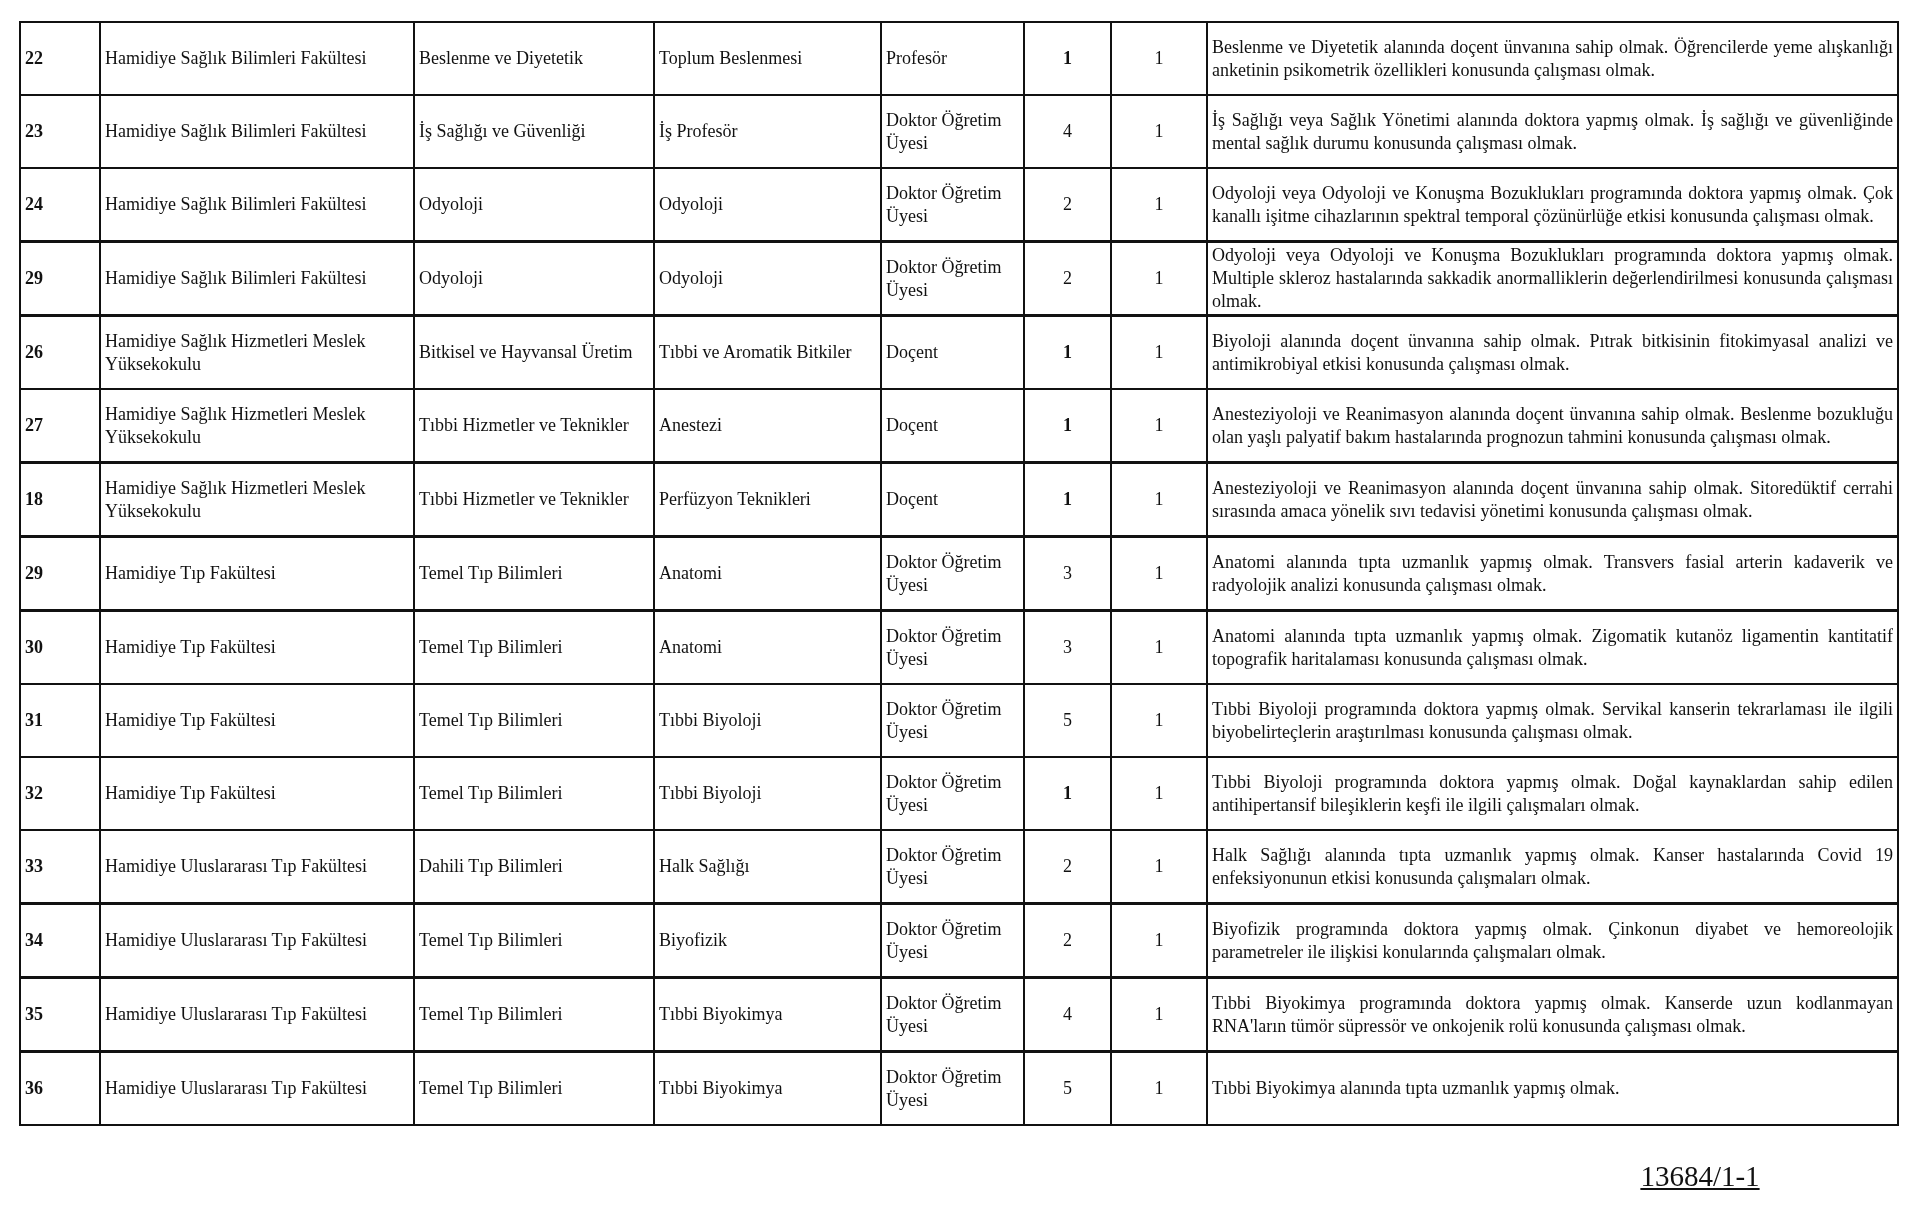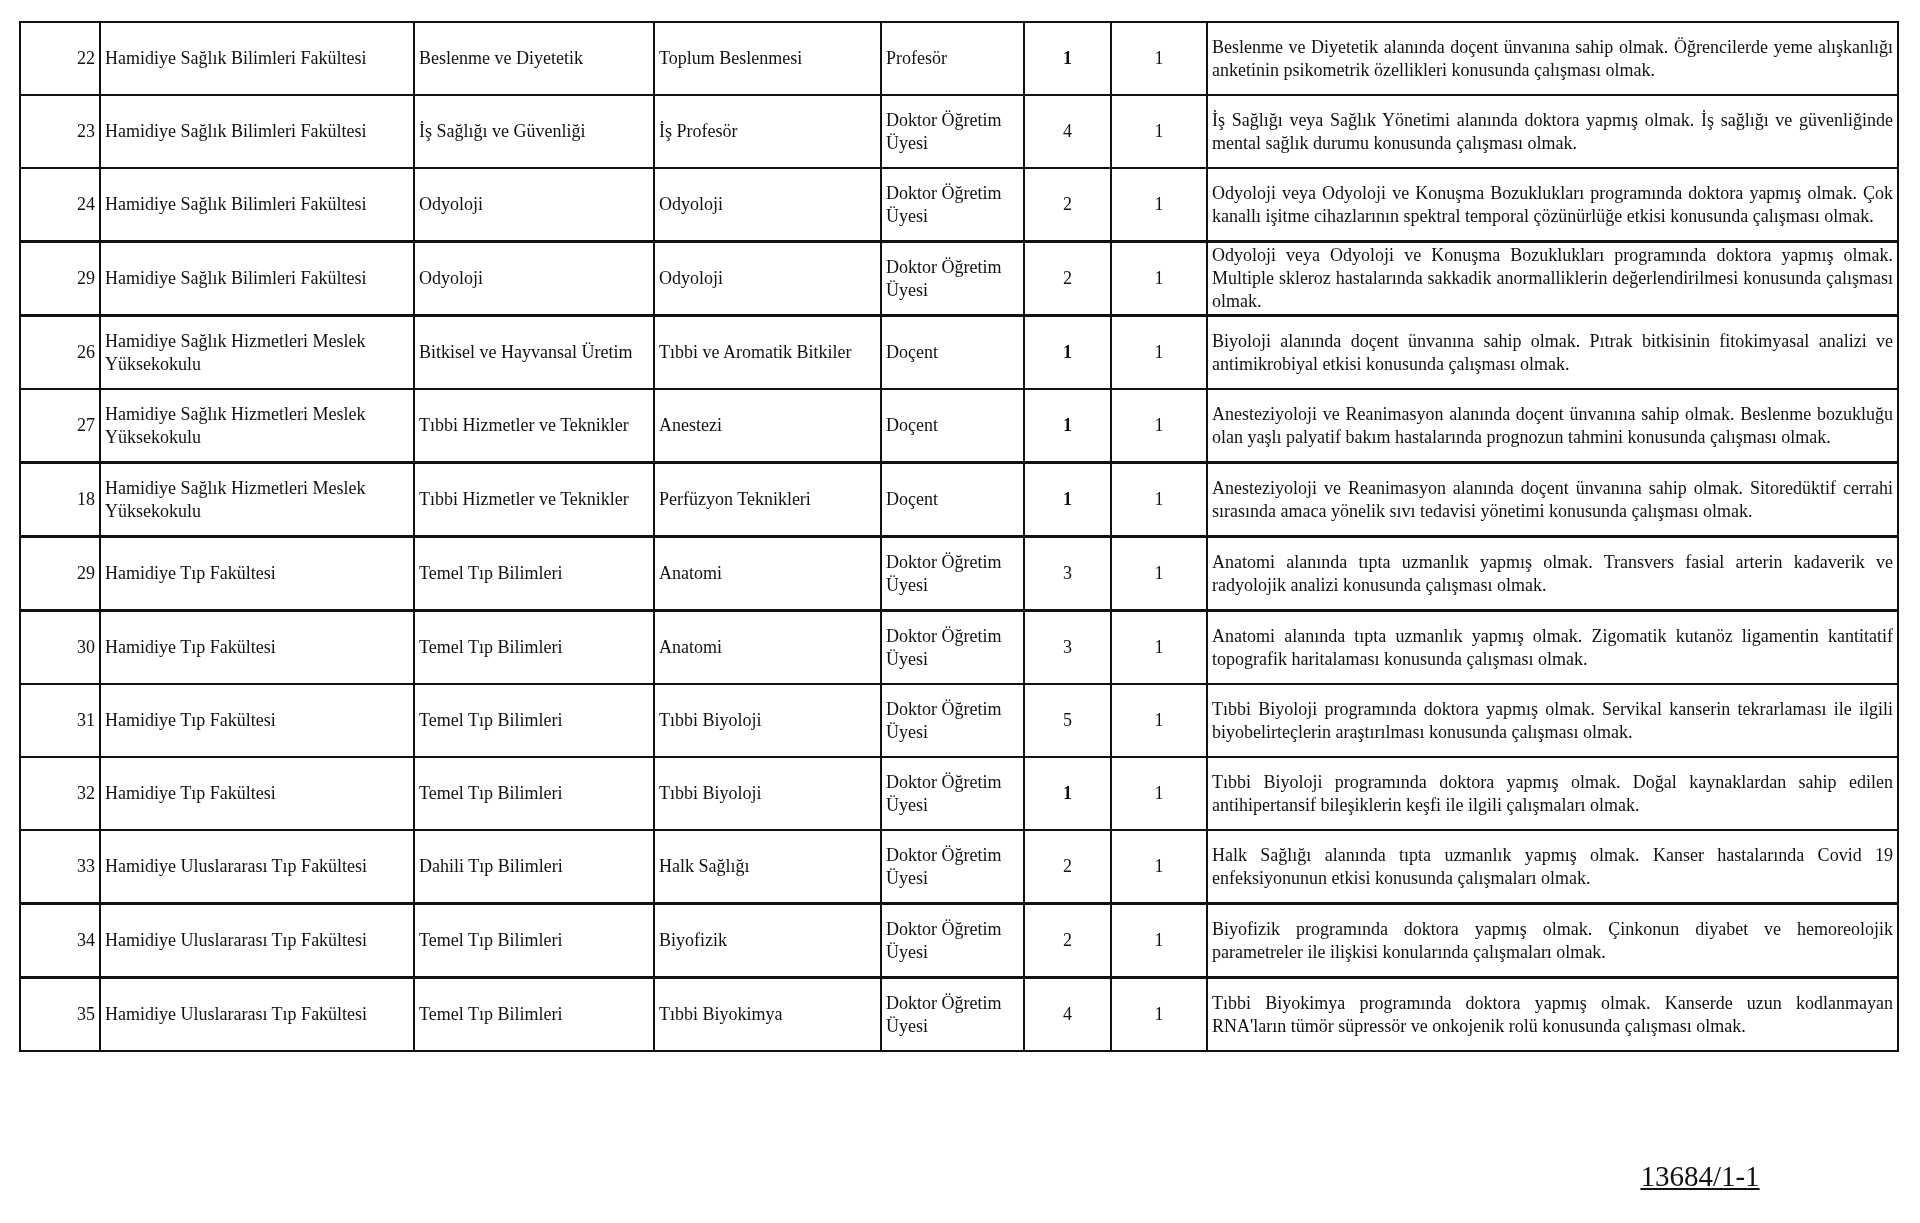--- a/index.html
+++ b/index.html
@@ -26,21 +26,21 @@
   #doc-table td {
     border: 2px solid #111111;
     height: 71px;
     padding: 0 4px;
     font-size: 18px;
     line-height: 23px;
     vertical-align: middle;
     overflow: hidden;
   }
   #doc-table tr.thick-top td { border-top-width: 3px; }
-  td.c-no { text-align: right; }
+  td.c-no { text-align: left; font-weight: bold; }
   td.c-count, td.c-quota { text-align: center; }
   td.c-desc { text-align: justify; padding: 0 3px 0 3px; line-height: 23px; }
   td.c-count.bold { font-weight: bold; }
   #page-number {
     position: absolute;
     left: 1620px;
     top: 1160px;
     width: 160px;
     text-align: center;
     font-size: 29px;
@@ -211,16 +211,26 @@
     <td class="c-no">35</td>
     <td class="c-unit">Hamidiye Uluslararası Tıp Fakültesi</td>
     <td class="c-dept">Temel Tıp Bilimleri</td>
     <td class="c-sub">Tıbbi Biyokimya</td>
     <td class="c-title">Doktor Öğretim Üyesi</td>
     <td class="c-count">4</td>
     <td class="c-quota">1</td>
     <td class="c-desc">Tıbbi Biyokimya programında doktora yapmış olmak. Kanserde uzun kodlanmayan RNA'ların tümör süpressör ve onkojenik rolü konusunda çalışması olmak.</td>
   </tr>
 
+  <tr class="thick-top">
+    <td class="c-no">36</td>
+    <td class="c-unit">Hamidiye Uluslararası Tıp Fakültesi</td>
+    <td class="c-dept">Temel Tıp Bilimleri</td>
+    <td class="c-sub">Tıbbi Biyokimya</td>
+    <td class="c-title">Doktor Öğretim Üyesi</td>
+    <td class="c-count">5</td>
+    <td class="c-quota">1</td>
+    <td class="c-desc">Tıbbi Biyokimya alanında tıpta uzmanlık yapmış olmak.</td>
+  </tr>
 </tbody>
 </table>
 
 <div id="page-number">13684/1-1</div>
 
 </body></html>

